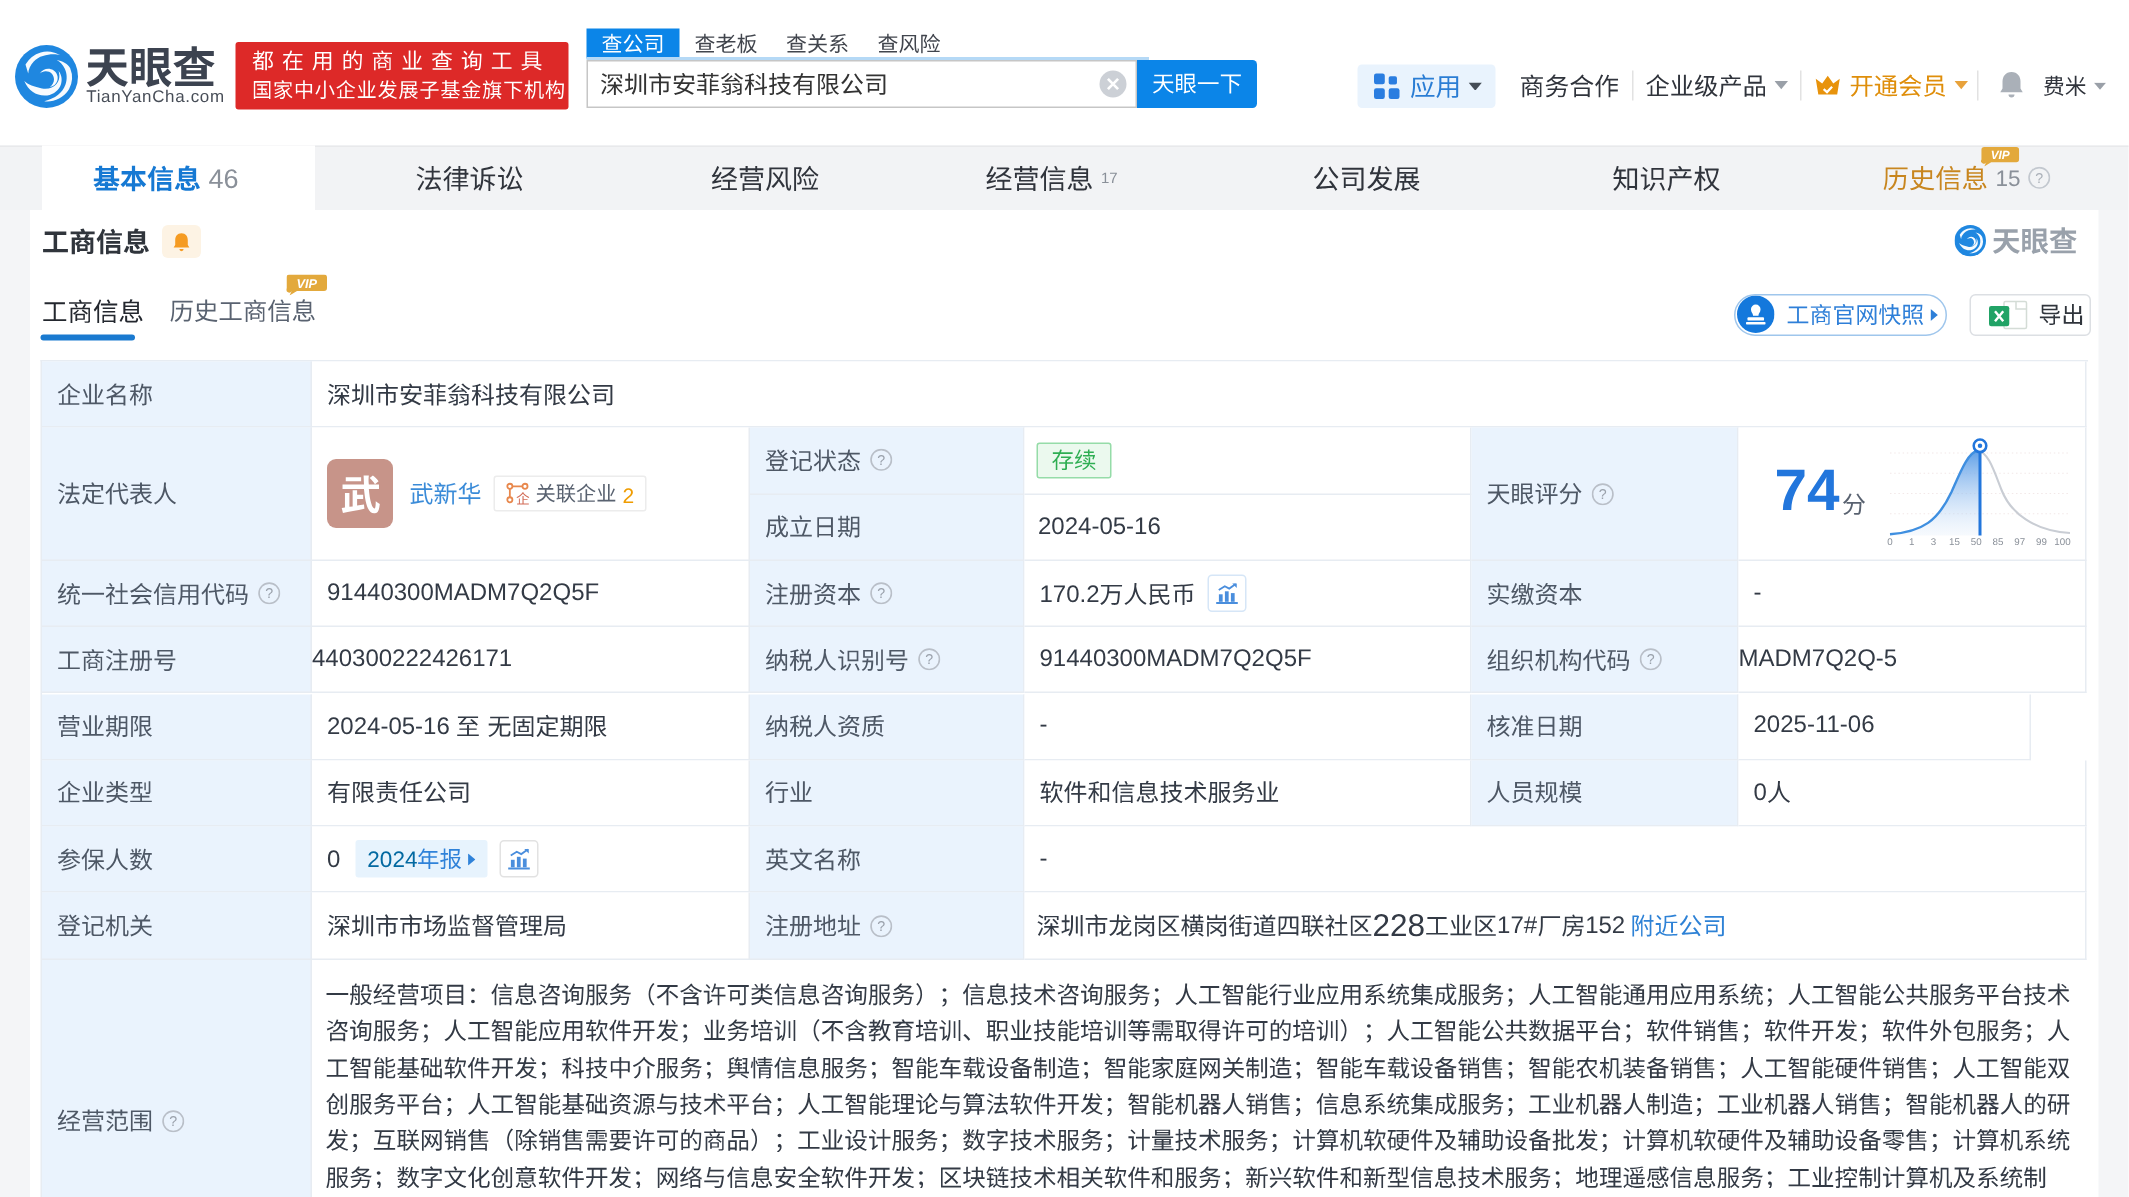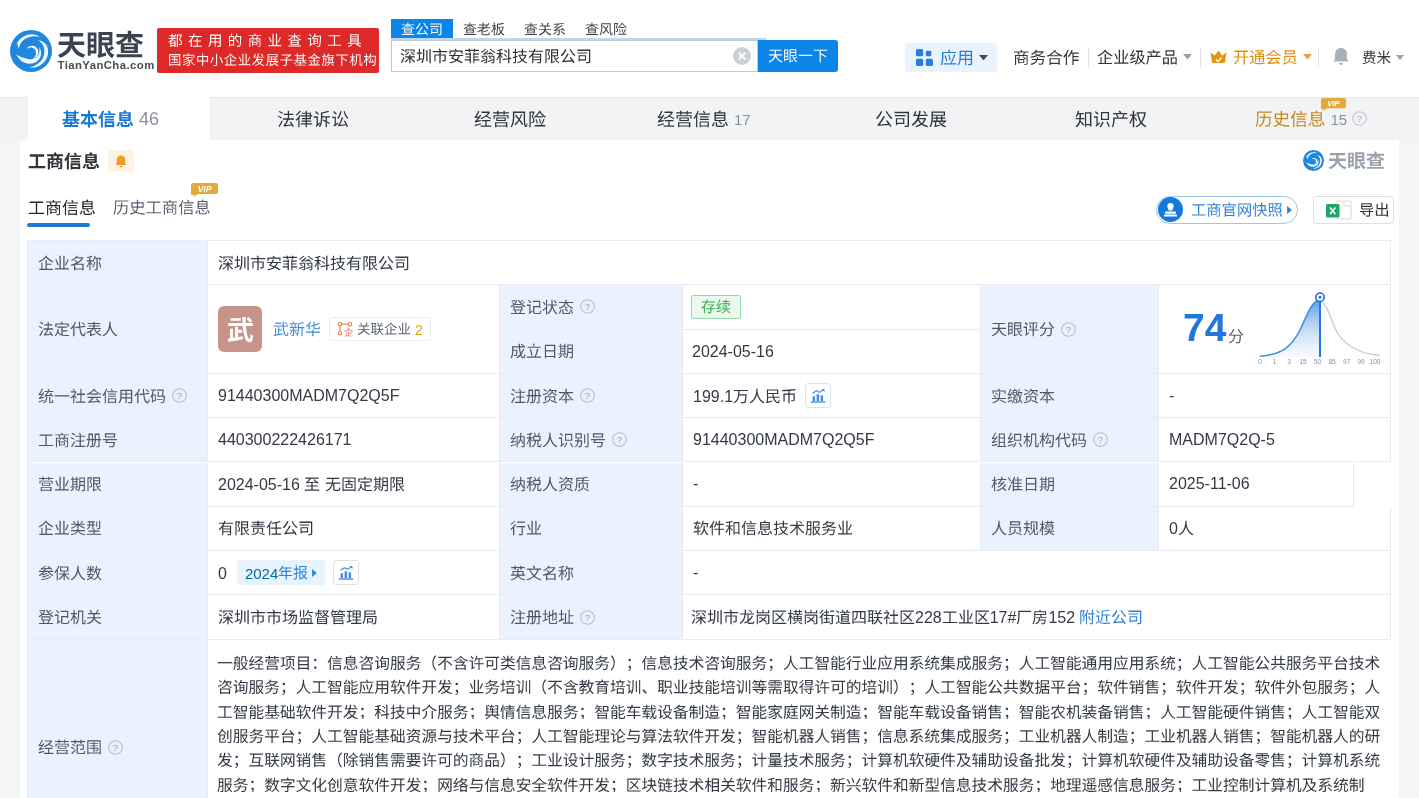--- a/index.html
+++ b/index.html
@@ -269,21 +269,21 @@
     <path d="M16.5 19 C18.5 15.8 22.6 14.8 25.6 16.8 C28 18.4 29 21.2 28.2 23.8 C27.5 26 25.6 27.7 23.2 28 C25 26.8 26 25 26 22.9 C26 19.7 23.4 17.3 20.3 17.5 C18.9 17.6 17.6 18.1 16.5 19 Z" fill="#fff" opacity=".96"></path>
   </svg>
 <div class="abs flex" style="left:57px;top:30px;height:29px;">
     <svg style="display:block;" width="87.0" height="29" viewBox="0 0 300.0 100" fill="#3c4350">
       <use href="#b3" x="0"></use>
       <use href="#b9" x="100"></use>
       <use href="#b7" x="200"></use>
     </svg>
   </div>
 <div class="abs flex" style="left:57.5px;top:58px;height:13px;">
-    <span style="font-size:11.3px;font-weight:bold;letter-spacing:0.45px;color:#474d57">TianYanCha.com</span>
+    <span style="font-size:11.3px;font-weight:normal;letter-spacing:0.45px;color:#474d57">TianYanCha.com</span>
   </div>
 <div class="abs" style="left:157px;top:28px;width:222px;height:45px;background:#dd2928;border-radius:2px;"></div>
 <div class="abs flex" style="left:168px;top:32.5px;height:15px;">
     <svg style="display:block;" width="199.0" height="14.6" viewBox="0 0 1363.0 100" fill="#fff">
       <use href="#r221" x="0"></use>
       <use href="#r66" x="136.3"></use>
       <use href="#r144" x="272.6"></use>
       <use href="#r146" x="408.9"></use>
       <use href="#r60" x="545.2"></use>
       <use href="#r6" x="681.5"></use>
@@ -469,21 +469,21 @@
       <use href="#r229" x="300"></use>
     </svg>
   </div>
 <div class="abs flex" style="left:657px;top:97px;height:43px;">
     <svg style="display:block;" width="72.0" height="18" viewBox="0 0 400.0 100" fill="#30343c">
       <use href="#r172" x="0"></use>
       <use href="#r190" x="100"></use>
       <use href="#r19" x="200"></use>
       <use href="#r103" x="300"></use>
     </svg>
-    <span style="font-size:15px;color:#8a9099;margin-left:5px;position:relative;top:1px">17</span>
+    <span style="font-size:10px;color:#8a9099;margin-left:5px;position:relative;top:1px">17</span>
   </div>
 <div class="abs flex" style="left:875px;top:97px;height:43px;">
     <svg style="display:block;" width="72.0" height="18" viewBox="0 0 400.0 100" fill="#30343c">
       <use href="#r21" x="0"></use>
       <use href="#r51" x="100"></use>
       <use href="#r45" x="200"></use>
       <use href="#r89" x="300"></use>
     </svg>
   </div>
 <div class="abs flex" style="left:1075px;top:97px;height:43px;">
@@ -798,21 +798,21 @@
         <use href="#r125" x="300"></use>
       </svg>
       <svg style="display:block;margin-left:6px" width="15" height="15" viewBox="0 0 15 15">
         <circle cx="7.5" cy="7.5" r="6.8" fill="none" stroke="#b9bfc8" stroke-width="1.1"></circle>
         <text x="7.5" y="10.8" font-size="9.5" fill="#9aa1ab" text-anchor="middle" font-family="Liberation Sans">?</text>
       </svg>
     </div>
   </div>
 <div class="abs" style="left:683px;top:373.9px;width:298px;height:44.3px;background:#fff;border-right:1px solid #e7ecf2;border-bottom:1px solid #e7ecf2;">
     <div class="flex" style="height:100%;padding-left:10px">
-      <span style="font-size:16px;line-height:16px;color:#333a45;white-space:pre;position:relative;top:1px;">199.1</span>
+      <span style="font-size:16px;line-height:16px;color:#333a45;white-space:pre;position:relative;top:1px;">170.2</span>
       <svg style="display:block;" width="64.0" height="16" viewBox="0 0 400.0 100" fill="#333a45">
         <use href="#r2" x="0"></use>
         <use href="#r10" x="100"></use>
         <use href="#r136" x="200"></use>
         <use href="#r92" x="300"></use>
       </svg>
       <div class="flex" style="margin-left:8px;width:26px;height:25px;border:1px solid #d6e6f7;border-radius:3px;justify-content:center">
         <svg style="display:block" width="16" height="15" viewBox="0 0 16 15">
           <g fill="#4a8edd">
             <rect x="2.6" y="8.2" width="2.5" height="5"></rect>
@@ -846,21 +846,21 @@
       <svg style="display:block;" width="80.0" height="16" viewBox="0 0 500.0 100" fill="#4e5866">
         <use href="#r91" x="0"></use>
         <use href="#r60" x="100"></use>
         <use href="#r138" x="200"></use>
         <use href="#r26" x="300"></use>
         <use href="#r50" x="400"></use>
       </svg>
     </div>
   </div>
 <div class="abs" style="left:208px;top:418.2px;width:292px;height:44.3px;background:#fff;border-right:1px solid #e7ecf2;border-bottom:1px solid #e7ecf2;">
-    <div class="flex" style="height:100%;padding-left:10px">
+    <div class="flex" style="height:100%;">
       <span style="font-size:16px;color:#333a45">440300222426171</span>
     </div>
   </div>
 <div class="abs" style="left:500px;top:418.2px;width:183px;height:44.3px;background:#eaf3fd;border-right:1px solid #e7ecf2;border-bottom:1px solid #e7ecf2;">
     <div class="flex" style="height:100%;padding-left:10px">
       <svg style="display:block;" width="96.0" height="16" viewBox="0 0 600.0 100" fill="#4e5866">
         <use href="#r169" x="0"></use>
         <use href="#r160" x="100"></use>
         <use href="#r10" x="200"></use>
         <use href="#r205" x="300"></use>
@@ -888,21 +888,21 @@
         <use href="#r12" x="400"></use>
         <use href="#r153" x="500"></use>
       </svg>
       <svg style="display:block;margin-left:6px" width="15" height="15" viewBox="0 0 15 15">
         <circle cx="7.5" cy="7.5" r="6.8" fill="none" stroke="#b9bfc8" stroke-width="1.1"></circle>
         <text x="7.5" y="10.8" font-size="9.5" fill="#9aa1ab" text-anchor="middle" font-family="Liberation Sans">?</text>
       </svg>
     </div>
   </div>
 <div class="abs" style="left:1159px;top:418.2px;width:232px;height:44.3px;background:#fff;border-right:1px solid #e7ecf2;border-bottom:1px solid #e7ecf2;">
-    <div class="flex" style="height:100%;padding-left:10px">
+    <div class="flex" style="height:100%;">
       <span style="font-size:16px;color:#333a45">MADM7Q2Q-5</span>
     </div>
   </div>
 <div class="abs" style="left:28px;top:462.5px;width:180px;height:44.3px;background:#eaf3fd;border-right:1px solid #e7ecf2;border-bottom:1px solid #e7ecf2;">
     <div class="flex" style="height:100%;padding-left:10px">
       <svg style="display:block;" width="64.0" height="16" viewBox="0 0 400.0 100" fill="#4e5866">
         <use href="#r190" x="0"></use>
         <use href="#r6" x="100"></use>
         <use href="#r124" x="200"></use>
         <use href="#r227" x="300"></use>
@@ -1123,21 +1123,21 @@
         <use href="#r38" x="500"></use>
         <use href="#r134" x="600"></use>
         <use href="#r90" x="700"></use>
         <use href="#r192" x="800"></use>
         <use href="#r219" x="900"></use>
         <use href="#r62" x="1000"></use>
         <use href="#r181" x="1100"></use>
         <use href="#r157" x="1200"></use>
         <use href="#r38" x="1300"></use>
       </svg>
-      <span style="font-size:16px;line-height:16px;color:#333a45;white-space:pre;position:relative;top:1px;">228</span>
+      <span style="font-size:21px;line-height:16px;color:#333a45;white-space:pre;position:relative;top:1px;">228</span>
       <svg style="display:block;" width="48.0" height="16" viewBox="0 0 300.0 100" fill="#333a45">
         <use href="#r91" x="0"></use>
         <use href="#r6" x="100"></use>
         <use href="#r38" x="200"></use>
       </svg>
       <span style="font-size:16px;line-height:16px;color:#333a45;white-space:pre;position:relative;top:1px;">17#</span>
       <svg style="display:block;" width="32.0" height="16" viewBox="0 0 200.0 100" fill="#333a45">
         <use href="#r40" x="0"></use>
         <use href="#r108" x="100"></use>
       </svg>

